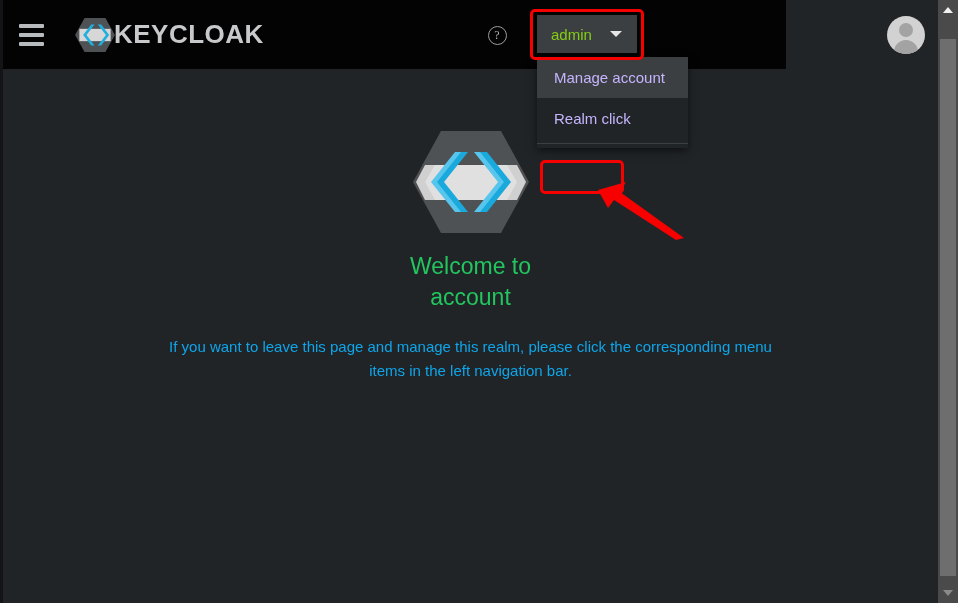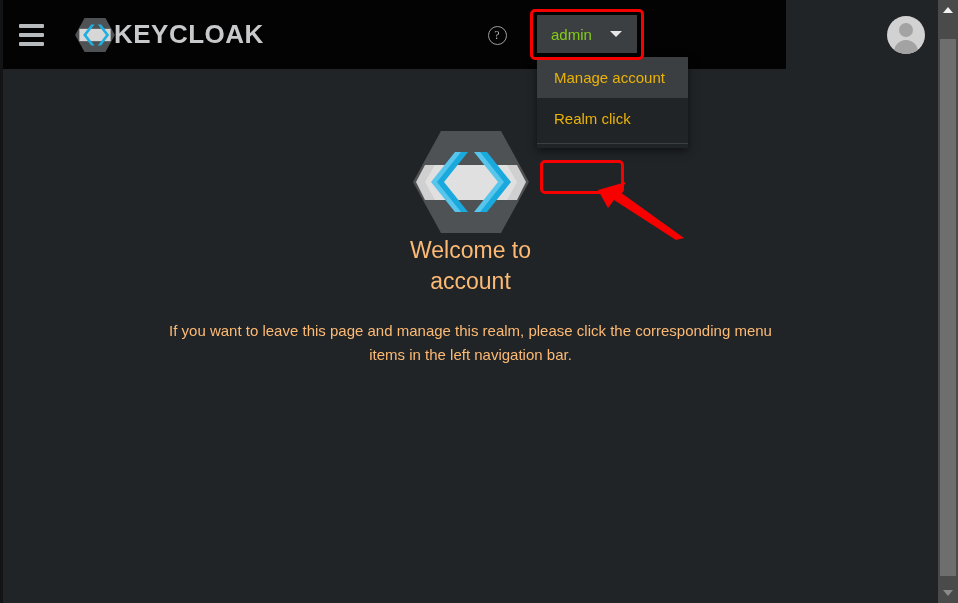--- a/index.html
+++ b/index.html
@@ -153,21 +153,21 @@
     background: #212427;
     z-index: 7;
     padding: 0;
     box-shadow: 0 3px 8px rgba(0,0,0,0.55);
   }
   .menu-item {
     height: 41px;
     display: flex;
     align-items: center;
     padding-left: 17px;
-    color: #eab308;
+    color: #c4b5fd;
     font-size: 15px;
     cursor: pointer;
     white-space: nowrap;
   }
   .menu-item.hl { background: #3c3f42; }
   .menu-sep {
     height: 1px;
     background: #3c3f42;
     margin: 4px 0 4px 0;
   }
@@ -182,29 +182,30 @@
     overflow: hidden;
   }
   .welcome-wrap {
     position: absolute;
     left: 0; top: 60px;
     width: 935px;
     text-align: center;
   }
   .big-logo { margin: 0 auto; display: block; }
   .welcome-title {
-    color: #fdba74;
+    margin-top: 16px;
+    color: #22c55e;
     font-size: 23px;
     font-weight: normal;
     line-height: 31px;
   }
   .welcome-desc {
     margin: 22px auto 0 auto;
     width: 610px;
-    color: #fdba74;
+    color: #0ea5e9;
     font-size: 15px;
     line-height: 24px;
   }
 
   
   .scrollbar {
     position: absolute;
     right: 0; top: 0;
     width: 20px; height: 603px;
     background: #4a4a4a;

